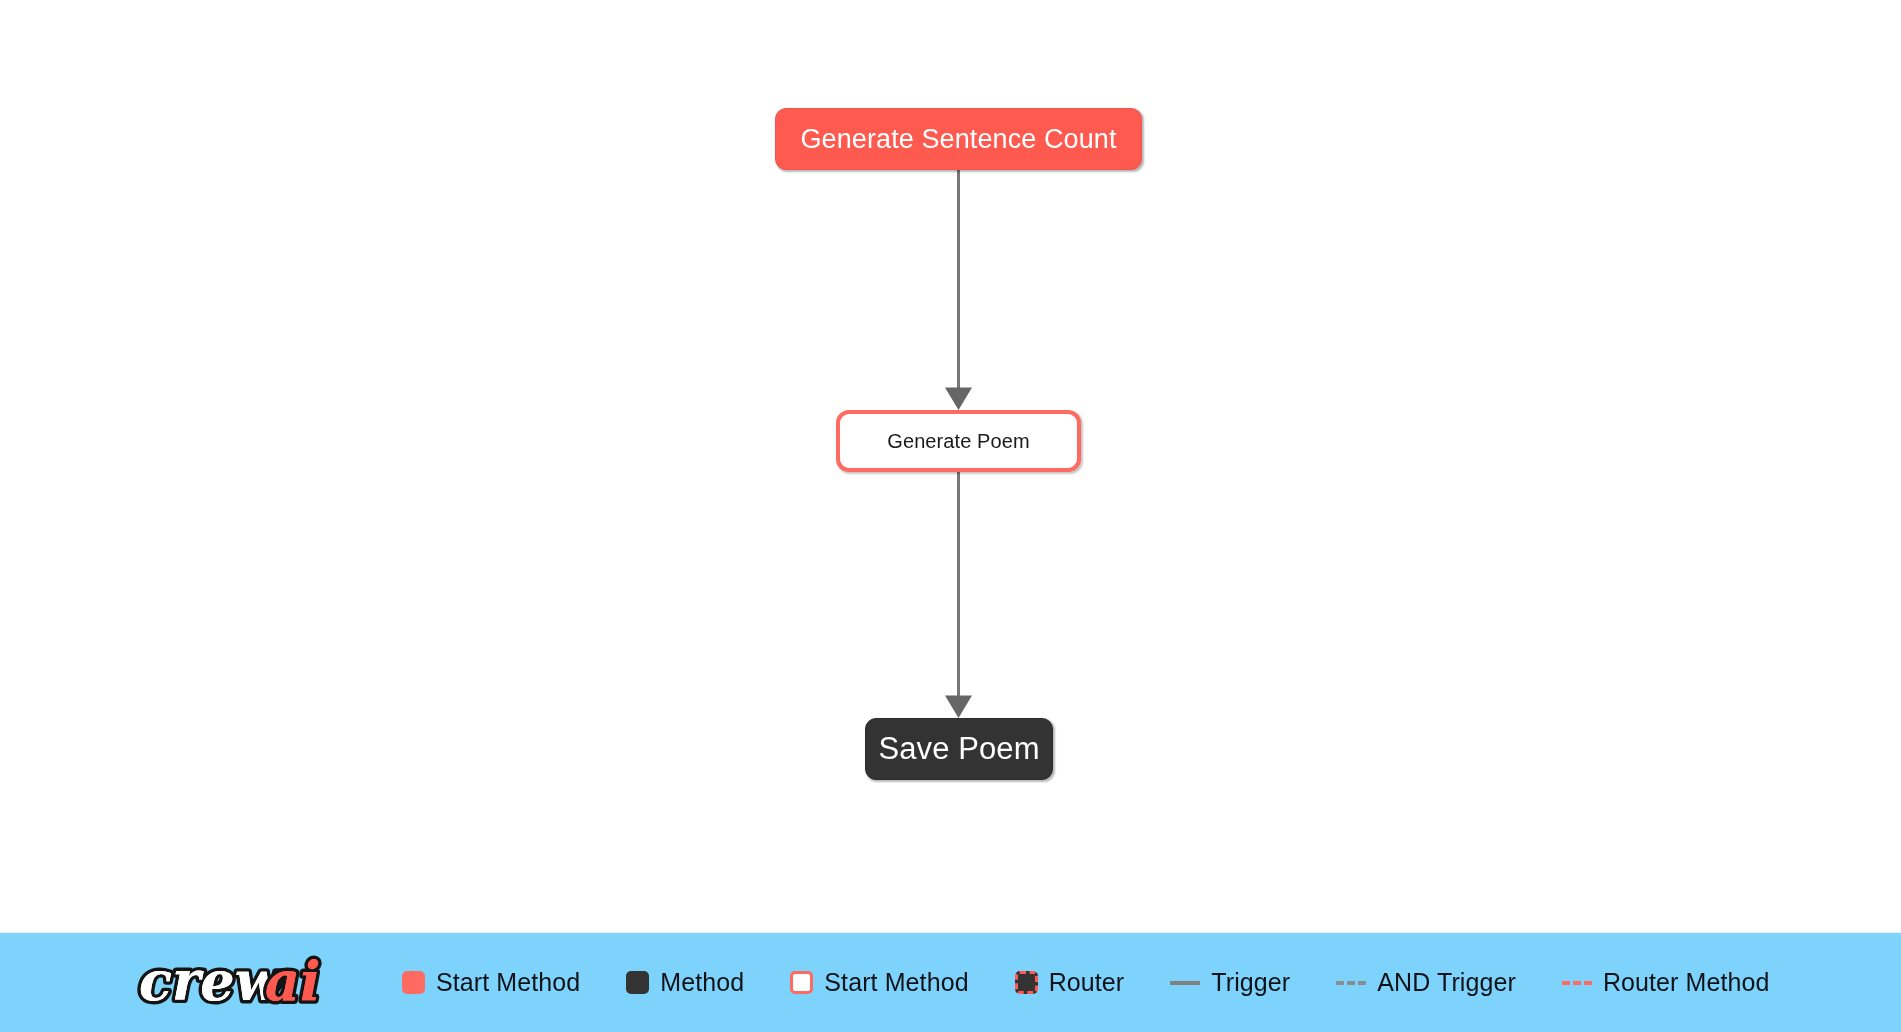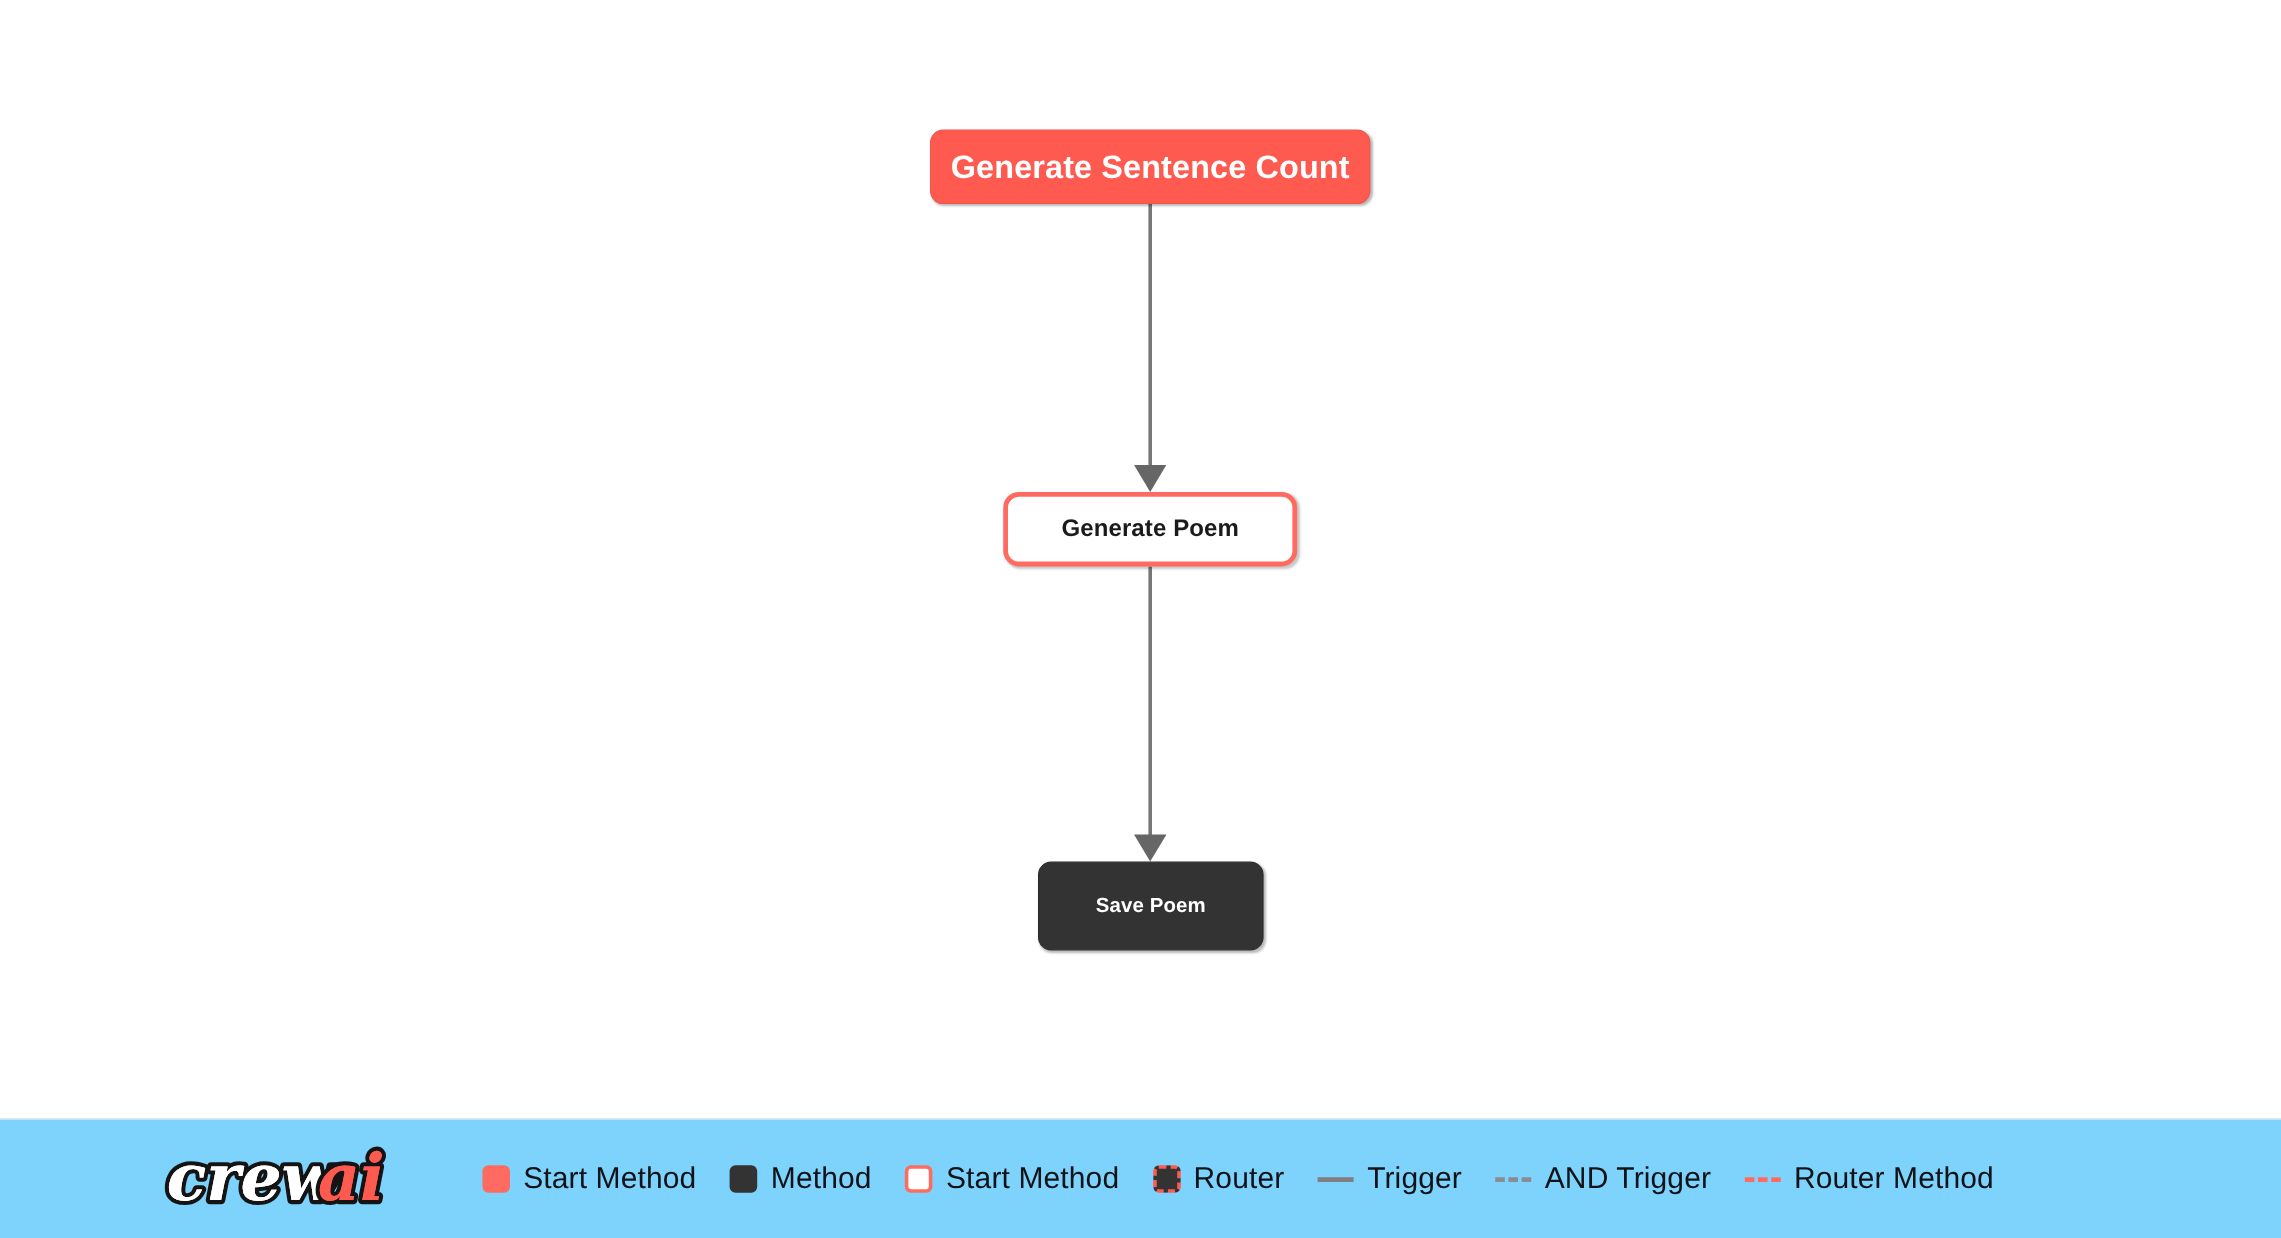--- a/index.html
+++ b/index.html
@@ -36,21 +36,20 @@
   }
 
   .flow-node {
     position: absolute;
     box-sizing: border-box;
     display: flex;
     align-items: center;
     justify-content: center;
     white-space: nowrap;
     letter-spacing: 0.1px;
-    font-weight: bold;
   }
 
   
   #node-generate-sentence-count {
     left: 775px;
     top: 108px;
     width: 367px;
     height: 62px;
     background: #ff5a50;
     border: 1px solid #f2554b;
@@ -72,26 +71,26 @@
     color: #1b1b1b;
     font-size: 20px;
     box-shadow: 1.5px 1.5px 2px rgba(0,0,0,0.22);
   }
 
   
   #node-save-poem {
     left: 865px;
     top: 718px;
     width: 188px;
-    height: 74px;
+    height: 62px;
     background: #333333;
     border: 1px solid #2c2c2c;
     border-radius: 11px;
     color: #ffffff;
-    font-size: 17px;
+    font-size: 31px;
     box-shadow: 1.5px 1.5px 2px rgba(0,0,0,0.28);
   }
 
   
   #legend-bar {
     position: absolute;
     left: 0;
     top: 932px;
     width: 1901px;
     height: 100px;
@@ -107,21 +106,21 @@
     margin-right: 50px;
     width: 215px;
     height: 70px;
     flex: none;
     display: block;
   }
 
   .legend-items {
     display: flex;
     align-items: center;
-    gap: 28px;
+    gap: 46px;
     justify-content: flex-end;
   }
 
   .legend-item {
     display: flex;
     align-items: center;
     gap: 11px;
   }
 
   .legend-label {

